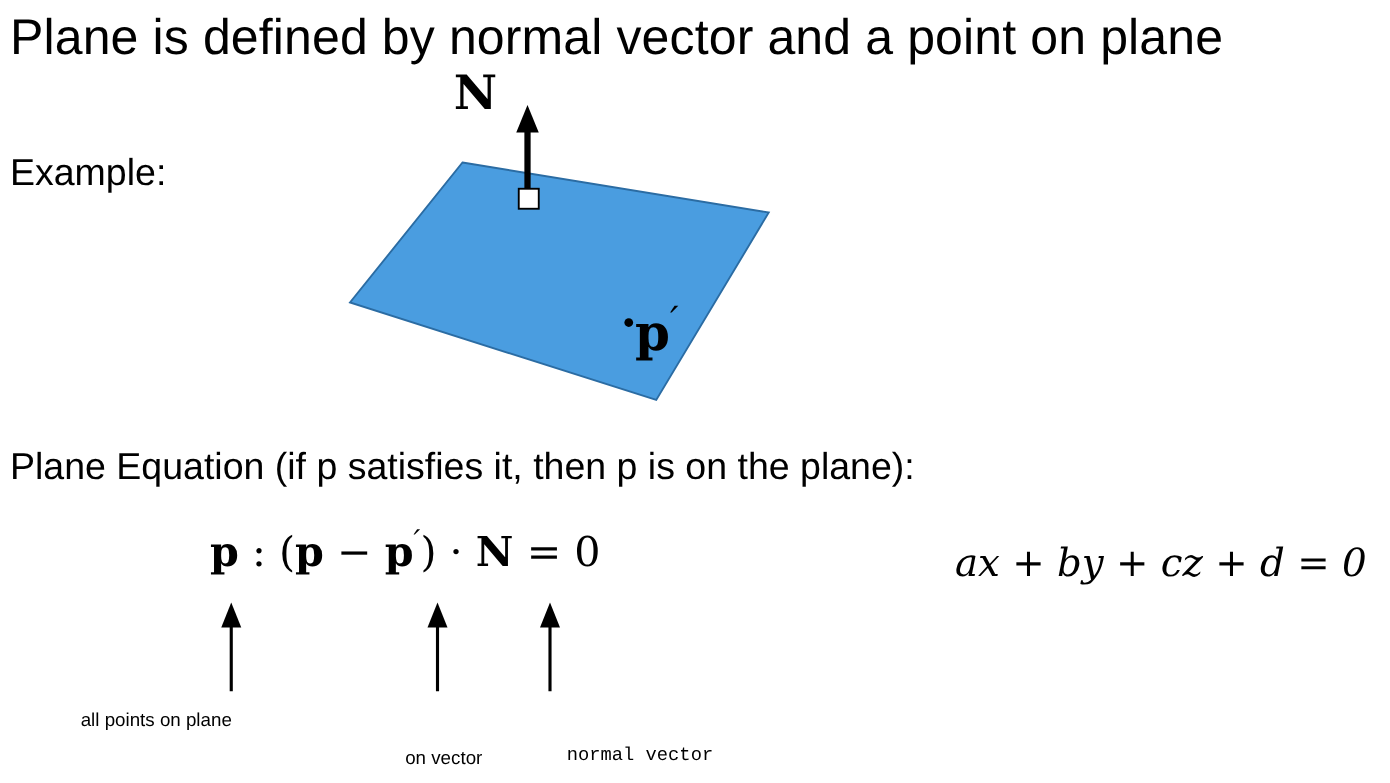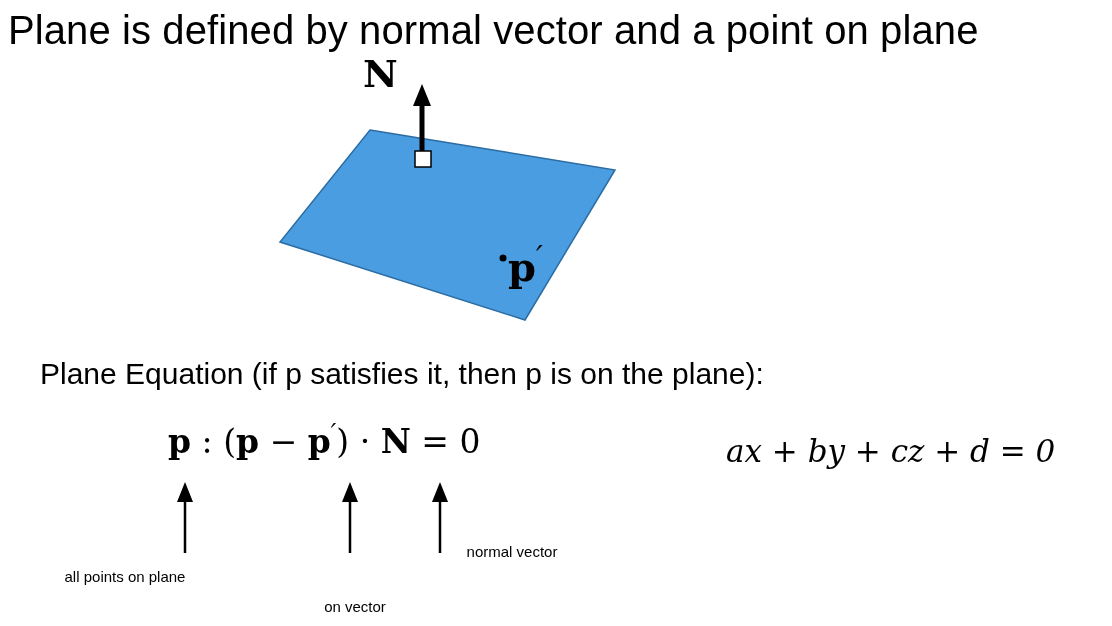--- a/index.html
+++ b/index.html
@@ -38,21 +38,20 @@
     font-weight: 400;
     white-space: nowrap;
   }
   .plane-eq-label {
     position: absolute;
     left: 8px;
     top: 357px;
     font-size: 30px;
     font-weight: 400;
     white-space: nowrap;
-    margin-left: 32px;
   }
 
   
   .figure {
     position: absolute;
     left: 260px;
     top: 50px;
     width: 400px;
     height: 290px;
   }
@@ -88,49 +87,50 @@
     left: 168px;
     top: 419px;
     font-family: "DejaVu Serif", serif;
     font-size: 33px;
     white-space: nowrap;
   }
   .equation-main .bold { font-weight: bold; }
   .equation-main .prime { font-size: 24px; vertical-align: super; font-style: italic; }
   .equation-alt {
     position: absolute;
-    left: 726px;
+    left: 764px;
     top: 433px;
     font-family: "DejaVu Serif", serif;
     font-style: italic;
     font-size: 31px;
     white-space: nowrap;
   }
 
   
   .arrows { position: absolute; left: 0; top: 0; width: 1112px; height: 626px; pointer-events: none; }
   .caption {
     position: absolute;
     font-size: 15px;
     font-family: "Liberation Sans", sans-serif;
     text-align: center;
     white-space: nowrap;
   }
   .cap-all { left: 25px; top: 568px; width: 200px; }
   .cap-one { left: 280px; top: 568px; width: 150px; }
   .cap-one-2 { left: 280px; top: 598px; width: 150px; }
-  .cap-normal { left: 432px; top: 543px; width: 160px; }
+  .cap-normal { left: 432px; top: 596px; width: 160px; font-family: Liberation Mono, monospace; }
 </style>
 </head>
 <body>
 
 <div class="slide">
 
   <div class="headline">Plane is defined by normal vector and a point on plane</div>
 
+  <div class="example-label">Example:</div>
 
   <div class="figure">
     <svg width="400" height="290" viewBox="0 0 400 290" xmlns="http://www.w3.org/2000/svg">
 
       <polygon points="110,80 355,120 265,270 20,192" fill="#4a9de0" stroke="#2b6ca3" stroke-width="1.5"></polygon>
 
       <g>
         <line x1="162" y1="110" x2="162" y2="48" stroke="#000000" stroke-width="5"></line>
         <polygon points="162,34 153,56 171,56" fill="#000000"></polygon>
       </g>

